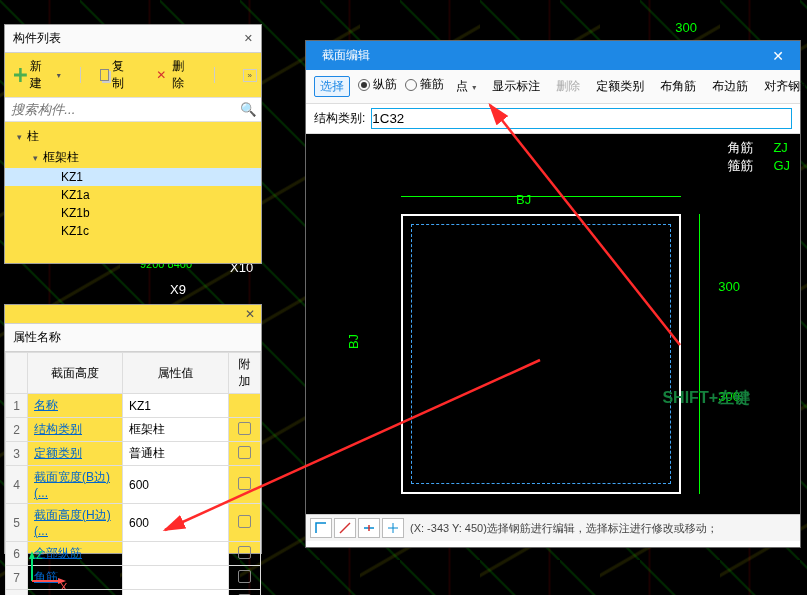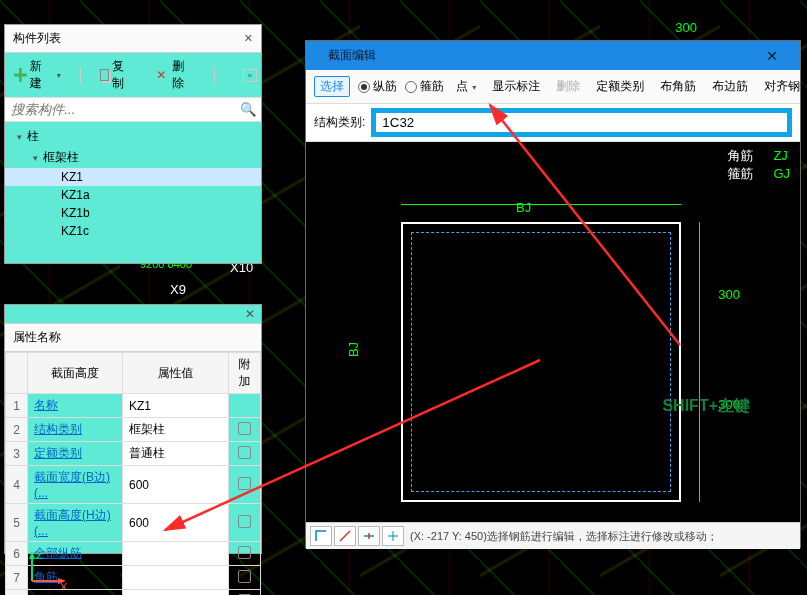--- a/index.html
+++ b/index.html
@@ -9,21 +9,21 @@
 .cad-bg { position: absolute; inset: 0; background: #000; z-index: 0; }
 .cad-bg::before { content: ""; position: absolute; inset: 0; background:
   linear-gradient(45deg, transparent 48%, rgba(0,255,0,0.15) 49%, rgba(0,255,0,0.15) 50%, transparent 51%),
   linear-gradient(-30deg, transparent 48%, rgba(255,255,0,0.1) 49%, rgba(255,255,0,0.1) 50%, transparent 51%),
   linear-gradient(90deg, transparent 48%, rgba(255,0,0,0.1) 49%, rgba(255,0,0,0.1) 50%, transparent 51%);
   background-size: 80px 80px, 120px 120px, 100px 100px; }
 .cad-text { position: absolute; color: #fff; font-size: 13px; z-index: 0; }
 .cad-green { color: #0f0; }
 
 
-.panel { position: absolute; background: #5eead4; border: 1px solid #9e9e9e; z-index: 2; }
+.panel { position: absolute; background: #fde047; border: 1px solid #9e9e9e; z-index: 2; }
 .panel-title { background: #fafafa; border-bottom: 1px solid #d0d0d0; padding: 5px 8px; display: flex; justify-content: space-between; align-items: center; }
 .panel-close { cursor: pointer; color: #555; font-size: 11px; }
 
 .components-panel { left: 4px; top: 24px; width: 258px; height: 240px; }
 .toolbar { display: flex; gap: 12px; padding: 3px 4px; border-bottom: 1px solid #e0e0e0; align-items: center; }
 .toolbar-btn { display: inline-flex; align-items: center; gap: 3px; padding: 2px 5px; cursor: pointer; border-radius: 2px; }
 .icon { width: 14px; height: 14px; display: inline-block; }
 .sep { width: 1px; height: 16px; background: #ccc; margin: 0 2px; }
 .dropdown-arrow { font-size: 8px; color: #555; margin-left: 2px; }
 
@@ -45,33 +45,33 @@
 .props-table th, .props-table td { border: 1px solid #ddd; padding: 3px 6px; text-align: left; font-size: 12px; height: 22px; }
 .props-table th { background: #f5f5f5; font-weight: normal; text-align: center; }
 .props-table td.rownum { background: #f5f5f5; text-align: center; width: 22px; color: #666; }
 .props-table td.name { color: #0066cc; width: 95px; text-decoration: underline; }
 .props-table td.val { background: #fff; }
 .props-table td.extra { width: 32px; text-align: center; }
 .chk { width: 13px; height: 13px; border: 1px solid #888; border-radius: 2px; display: inline-block; }
 
 
 .editor { position: absolute; left: 305px; top: 40px; width: 496px; height: 508px; border: 1px solid #6a6a6a; background: #fff; z-index: 3; }
-.editor-title { background: #1e88e5; color: #0f172a; padding: 6px 22px; display: flex; justify-content: space-between; align-items: center; }
+.editor-title { background: #1e88e5; color: #ffffff; padding: 6px 16px; display: flex; justify-content: space-between; align-items: center; }
 .editor-title .x { cursor: pointer; font-size: 14px; }
-.editor-toolbar { display: flex; align-items: center; gap: 8px; padding: 6px 8px; border-bottom: 1px solid #ddd; background: #fafafa; flex-wrap: nowrap; white-space: nowrap; }
+.editor-toolbar { display: flex; align-items: flex-start; gap: 8px; padding: 6px 8px; border-bottom: 1px solid #ddd; background: #fafafa; flex-wrap: nowrap; white-space: nowrap; }
 .editor-toolbar .btn { cursor: pointer; padding: 2px 4px; }
 .editor-toolbar .btn.selected { border: 1px solid #1e88e5; color: #1e88e5; padding: 1px 5px; border-radius: 2px; background: #eaf4fe; }
 .editor-toolbar .btn.disabled { color: #aaa; }
 .radio { display: inline-flex; align-items: center; gap: 3px; cursor: pointer; }
 .radio-dot { width: 12px; height: 12px; border: 1px solid #666; border-radius: 50%; display: inline-block; position: relative; }
 .radio.checked .radio-dot::after { content: ""; position: absolute; inset: 2px; background: #333; border-radius: 50%; }
 
 .rebar-info-row { display: flex; align-items: center; padding: 4px 8px; border-bottom: 1px solid #ddd; gap: 6px; }
 .rebar-info-row label { white-space: nowrap; }
-.rebar-info-row input { flex: 1; border: 5px solid #0ea5e9; padding: 2px 6px; }
+.rebar-info-row input { flex: 1; border: 1px solid #0ea5e9; padding: 2px 0; }
 
 .canvas { position: relative; width: 100%; height: 380px; background: #000; overflow: hidden; }
 .legend { position: absolute; right: 10px; top: 5px; line-height: 18px; font-size: 13px; }
 .legend .row { display: flex; gap: 20px; }
 .legend .cn { color: #fff; } .legend .zj { color: #0f0; } .legend .gj { color: #0f0; }
 
 .outer-rect { position: absolute; left: 95px; top: 80px; width: 280px; height: 280px; border: 2px solid #fff; }
 .inner-rect { position: absolute; left: 105px; top: 90px; width: 260px; height: 260px; border: 1px dashed #42a5f5; }
 .dim-h { position: absolute; color: #0f0; font-size: 13px; }
 .bj-top { left: 210px; top: 58px; color: #0f0; }
@@ -269,21 +269,21 @@
           <line x1="2" y1="7" x2="12" y2="7" stroke="#0288d1" stroke-width="1.5"></line>
           <line x1="7" y1="4" x2="7" y2="10" stroke="#d32f2f" stroke-width="1.5"></line>
         </svg>
       </span>
     <span class="status-icon">
         <svg width="14" height="14">
           <line x1="7" y1="2" x2="7" y2="12" stroke="#0288d1"></line>
           <line x1="2" y1="7" x2="12" y2="7" stroke="#0288d1"></line>
         </svg>
       </span>
-    <span class="status-text">(X: -217 Y: 450)选择钢筋进行编辑，选择标注进行修改或移动；</span>
+    <span class="status-text">(X: -343 Y: 450)选择钢筋进行编辑，选择标注进行修改或移动；</span>
   </div>
 </div>
 
 <svg class="arrow-svg" style="left:0;top:0" width="807" height="595">
   <defs>
       <marker id="ah" markerWidth="10" markerHeight="10" refX="8" refY="3" orient="auto">
         <path d="M0,0 L0,6 L9,3 z" fill="#ff2a2a"></path>
       </marker>
     </defs>
   <line x1="680" y1="345" x2="490" y2="105" stroke="#ff2a2a" stroke-width="2.5" marker-end="url(#ah)"></line>

